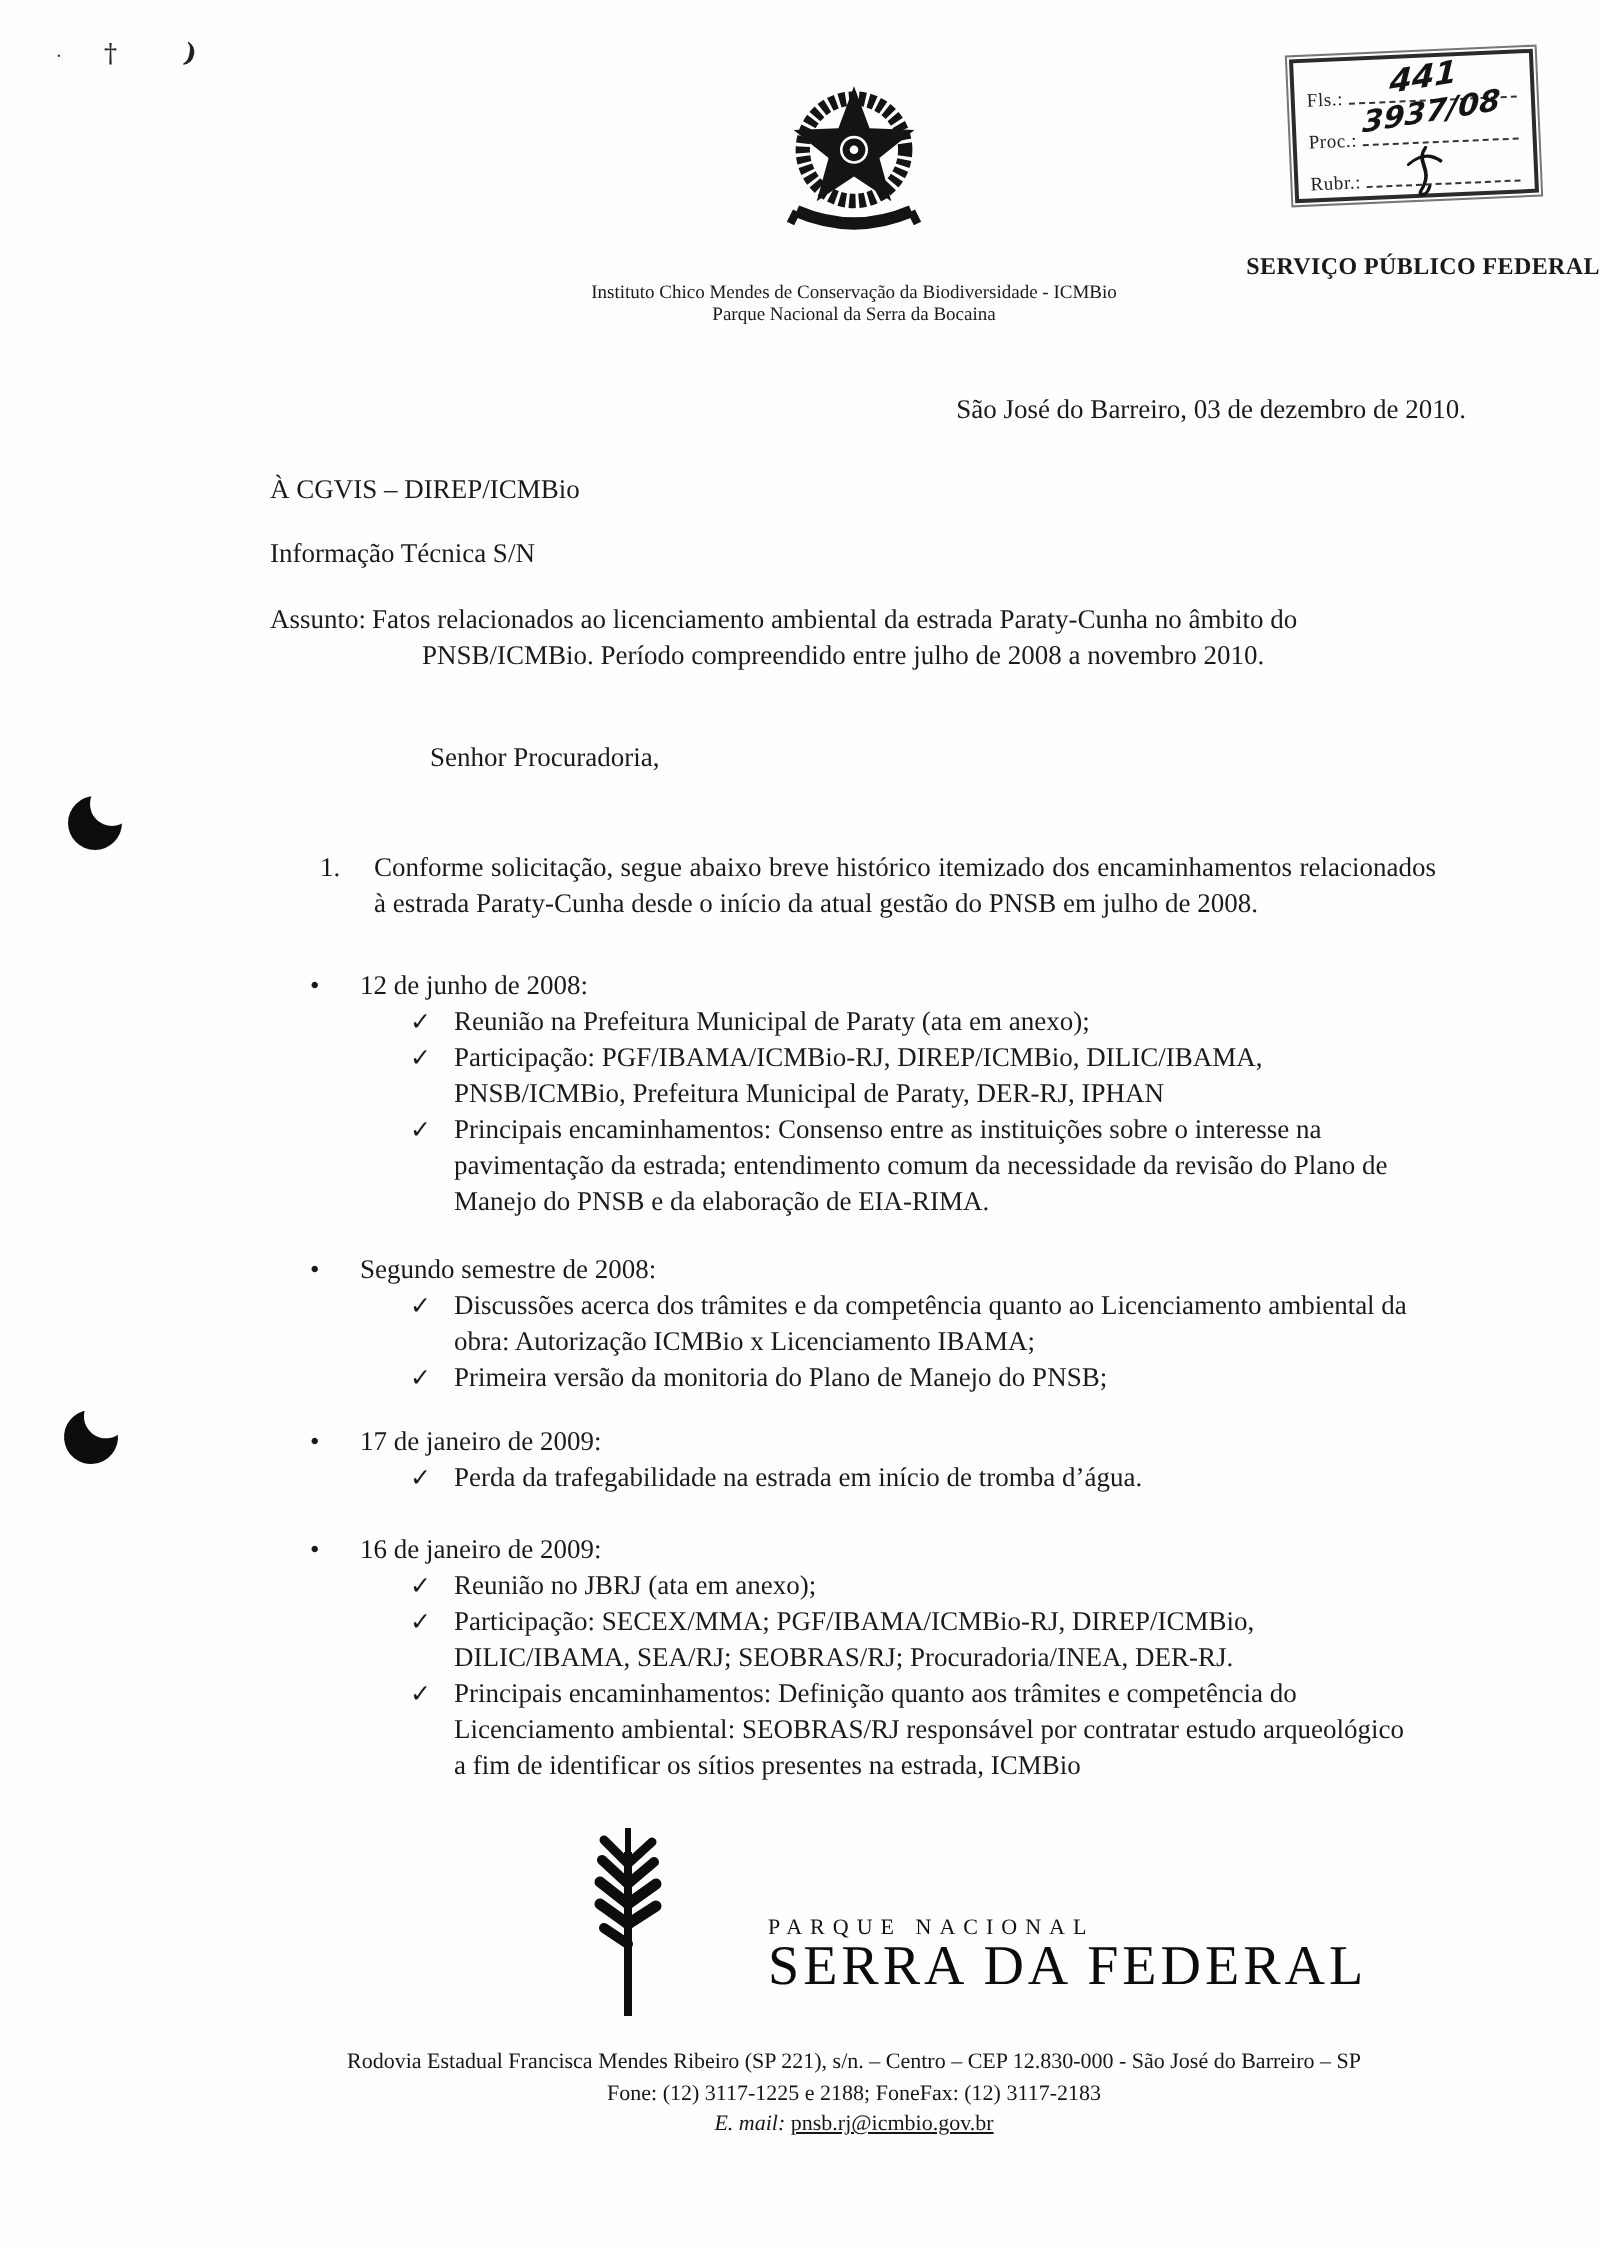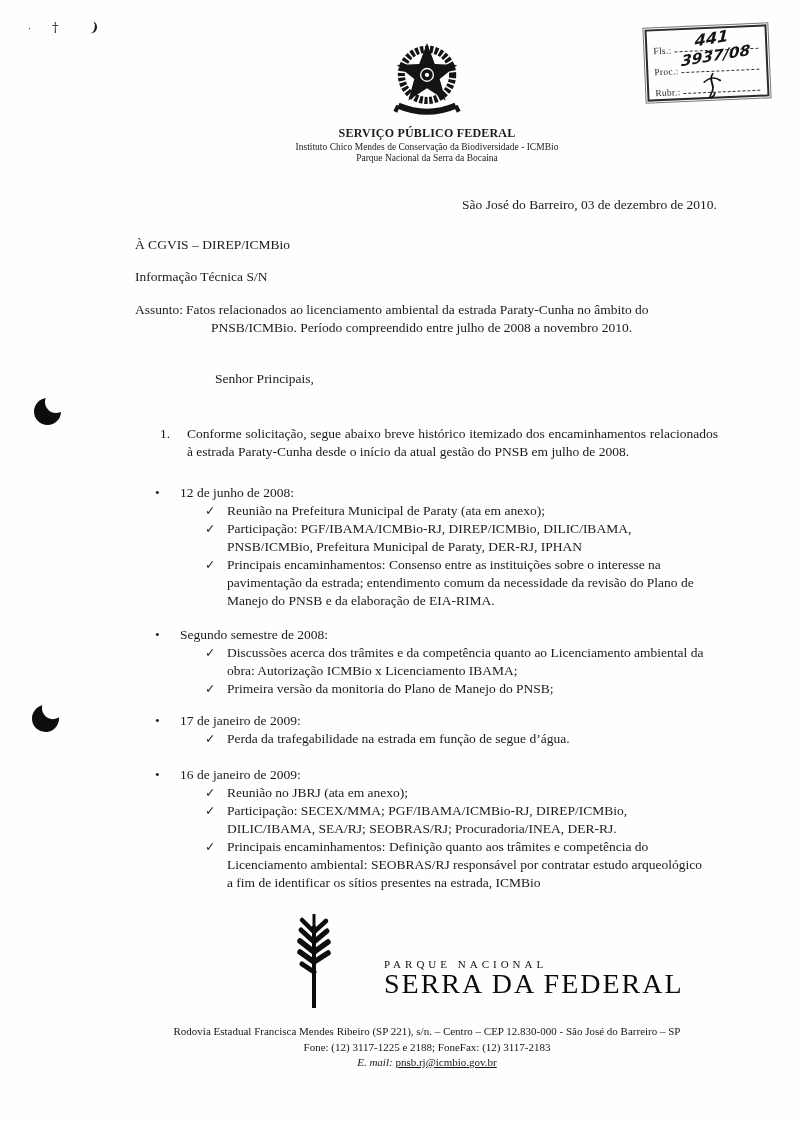--- a/index.html
+++ b/index.html
@@ -33,26 +33,26 @@
   .hand{
     position:absolute;font-family:"DejaVu Sans",sans-serif;font-style:italic;font-weight:bold;
     color:#141414;transform:skewX(-12deg) rotate(-7deg);
   }
   .hand-fls{top:0px;left:48px;font-size:16px;}
   .hand-proc{top:18px;left:34px;font-size:15px;}
   .hand-rubr{top:44px;left:52px;}
   
   .letterhead{position:absolute;top:38px;left:54px;width:746px;text-align:center;}
   .crest{display:block;margin:0 auto 4px auto;}
-  .lh1{font-weight:bold;font-size:12px;letter-spacing:.2px;}
+  .lh1{font-weight:bold;font-size:12px;letter-spacing:.2px;text-align:right;}
   .lh2{font-size:10.5px;margin-top:1px;}
   .lh3{font-size:9.5px;margin-top:1px;text-align:center;}
   .lh4{font-size:9.5px;margin-top:1px;}
   
-  .dateline{position:absolute;top:197px;right:83px;font-size:13.5px;}
+  .dateline{position:absolute;top:197px;right:67px;font-size:13.5px;}
   .body{position:absolute;top:236px;left:135px;width:583px;font-size:13.5px;line-height:18px;}
   .recipient{}
   .doctype{margin-top:14px;}
   .subject{margin-top:15px;padding-left:76px;text-indent:-76px;}
   .subject-label{margin-right:3px;}
   .salutation{margin-top:33px;margin-left:80px;}
   .item1{margin-top:37px;display:flex;padding-left:25px;}
   .item1-num{width:27px;flex:none;}
   .item1-text{flex:1;text-align:justify;}
   .section{margin-top:16px;}
@@ -131,21 +131,21 @@
 
   <div class="body">
     <div class="recipient">À CGVIS – DIREP/ICMBio</div>
     <div class="doctype">Informação Técnica S/N</div>
 
     <div class="subject">
       <span class="subject-label">Assunto:</span><span>Fatos relacionados ao licenciamento ambiental da estrada Paraty-Cunha no âmbito do</span><br>
       <span>PNSB/ICMBio. Período compreendido entre julho de 2008 a novembro 2010.</span>
     </div>
 
-    <div class="salutation">Senhor Principais,</div>
+    <div class="salutation">Senhor Procuradoria,</div>
 
     <div class="item1">
       <span class="item1-num">1.</span>
       <span class="item1-text">Conforme solicitação, segue abaixo breve histórico itemizado dos encaminhamentos relacionados à estrada Paraty-Cunha desde o início da atual gestão do PNSB em julho de 2008.</span>
     </div>
 
     <div class="section section-first">
       <div class="sec-heading">
         <span class="bullet">•</span>
         <span>12 de junho de 2008:</span>
@@ -179,21 +179,21 @@
       </div>
     </div>
 
     <div class="section section-s3">
       <div class="sec-heading">
         <span class="bullet">•</span>
         <span>17 de janeiro de 2009:</span>
       </div>
       <div class="check-item">
         <span class="check">✓</span>
-        <span class="check-text">Perda da trafegabilidade na estrada em função de segue d’água.</span>
+        <span class="check-text">Perda da trafegabilidade na estrada em início de tromba d’água.</span>
       </div>
     </div>
 
     <div class="section section-s4">
       <div class="sec-heading">
         <span class="bullet">•</span>
         <span>16 de janeiro de 2009:</span>
       </div>
       <div class="check-item">
         <span class="check">✓</span>

